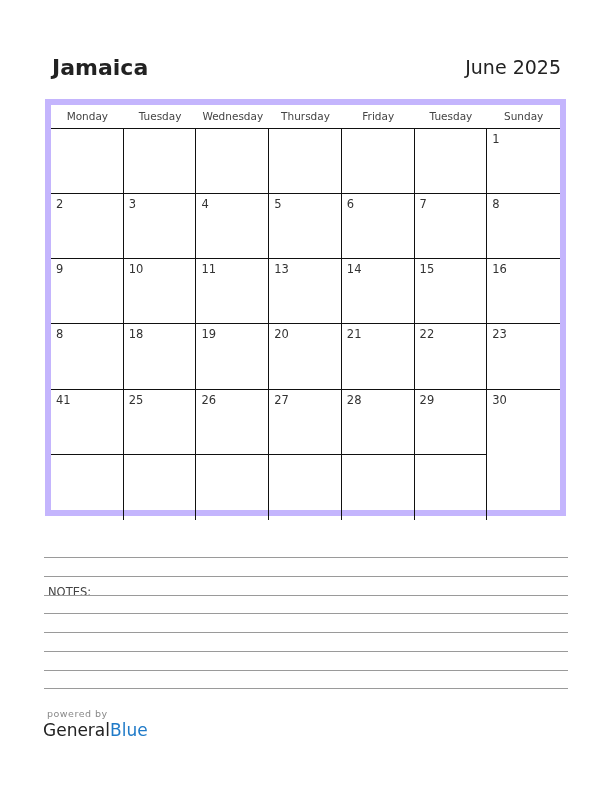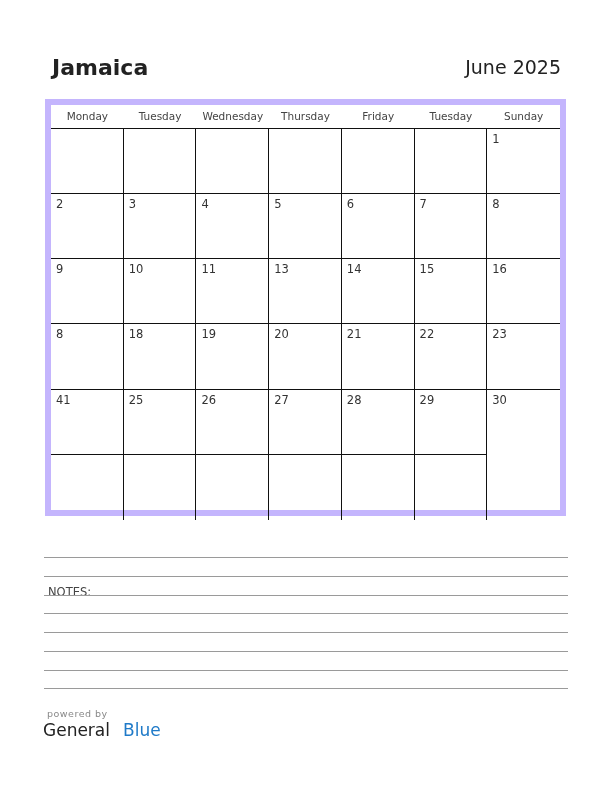--- a/index.html
+++ b/index.html
@@ -11,21 +11,21 @@
   .hdr div { flex: 1; text-align: center; font-size: 10.5px; line-height: 23px; color: #444; }
   .grid { position: absolute; left: 0; top: 24px; width: 100%; height: 391px; display: grid; grid-template-columns: repeat(7, 1fr); grid-template-rows: repeat(6, 1fr); }
   .cell { border-right: 1px solid #111; border-bottom: 1px solid #111; position: relative; }
   .cell:nth-child(7n) { border-right: none; }
   .cell:nth-last-child(-n+7) { border-bottom: none; }
   .cell span { position: absolute; left: 5px; top: 3px; font-size: 11.5px; color: #333; }
   .notes-label { position: absolute; left: 48px; top: 541px; font-size: 11.5px; color: #444; margin-top: 44px; }
   .nline { position: absolute; left: 44px; width: 524px; height: 0; border-top: 1.3px solid #9a9a9a; }
   .powered { position: absolute; left: 47px; top: 708px; font-size: 9.5px; color: #888; letter-spacing: 0.5px; }
   .brand { position: absolute; left: 43px; top: 720px; font-size: 17px; color: #222; }
-  .brand .blue { color: #1f7ac8; margin-left: 13px; }
+  .brand .blue { color: #1f7ac8; }
 </style>
 </head>
 <body>
 
 <div class="title">Jamaica</div>
 <div class="month">June 2025</div>
 
 <div class="cal">
   <div class="hdr">
     <div>Monday</div>

